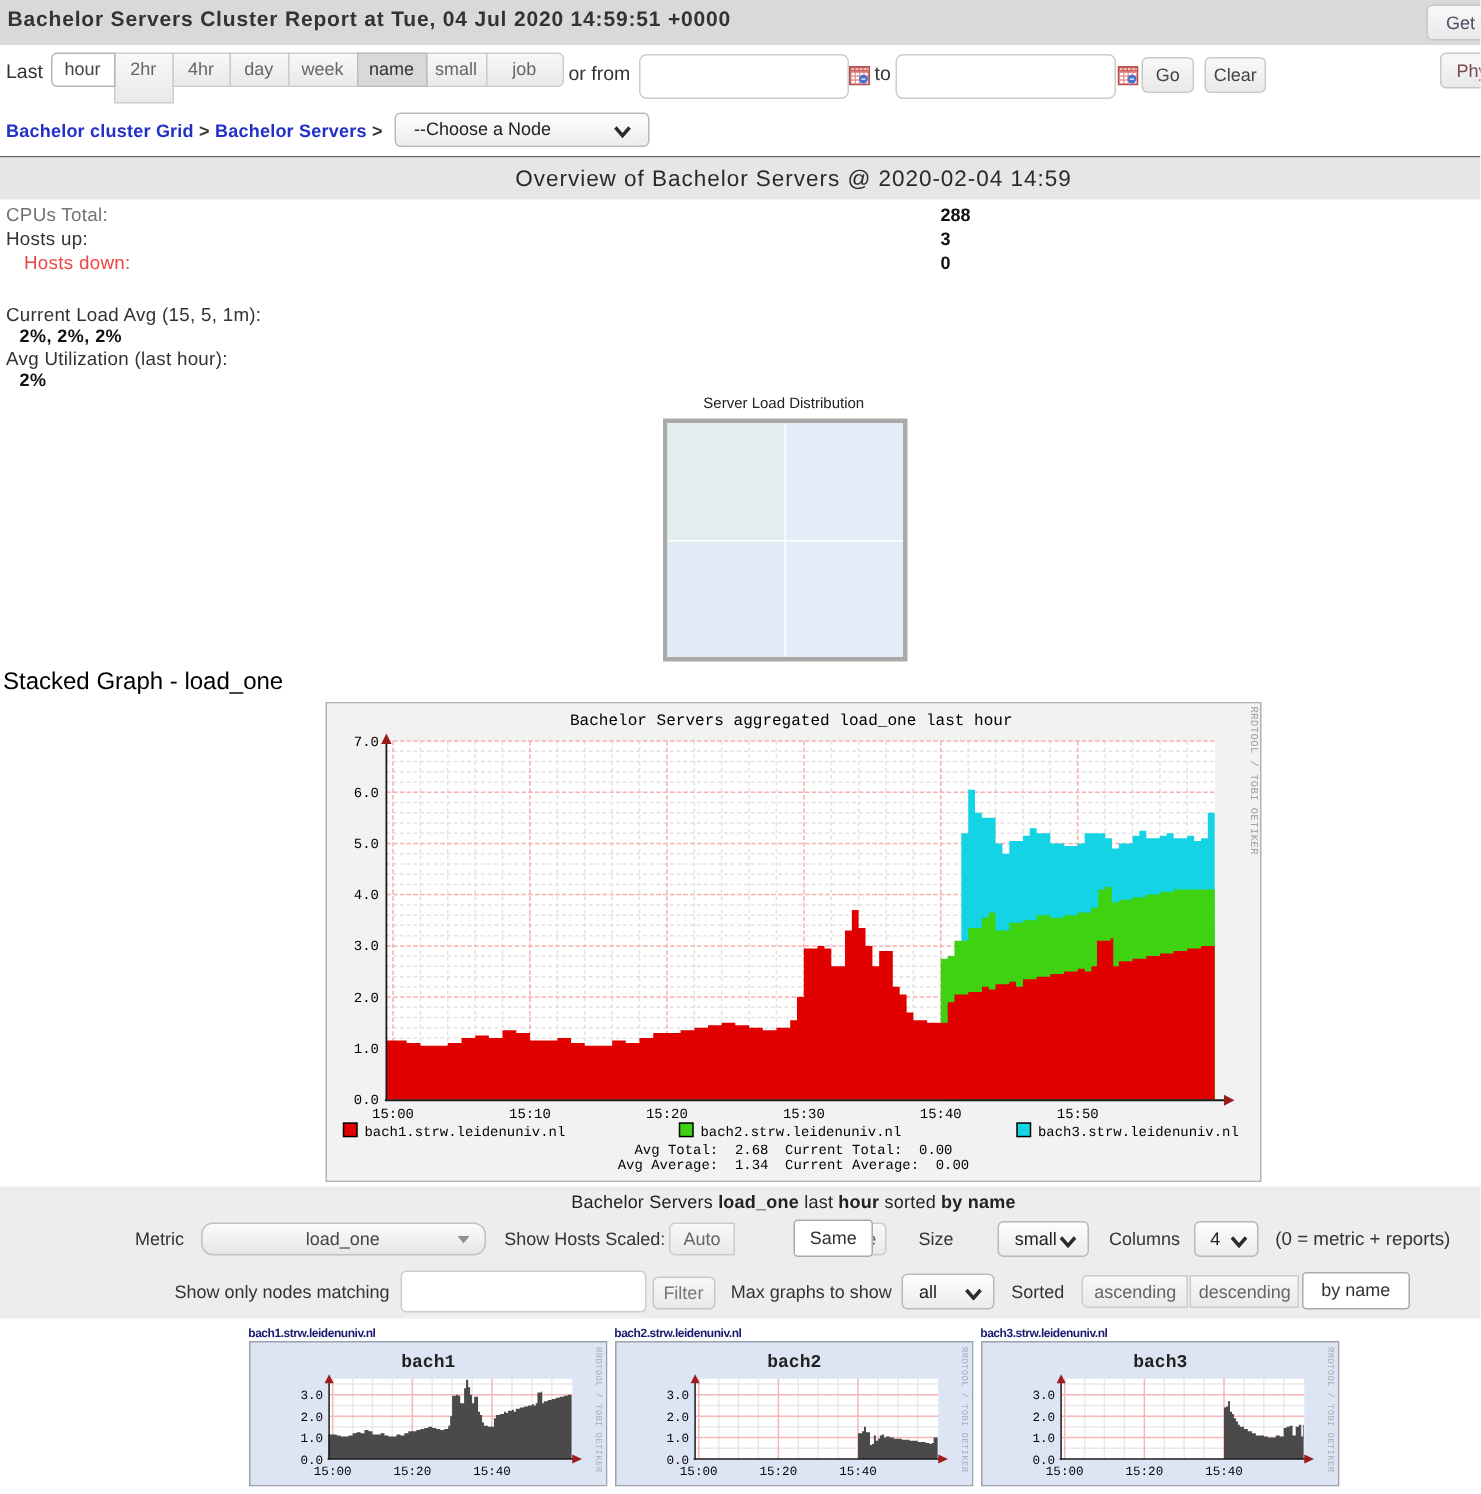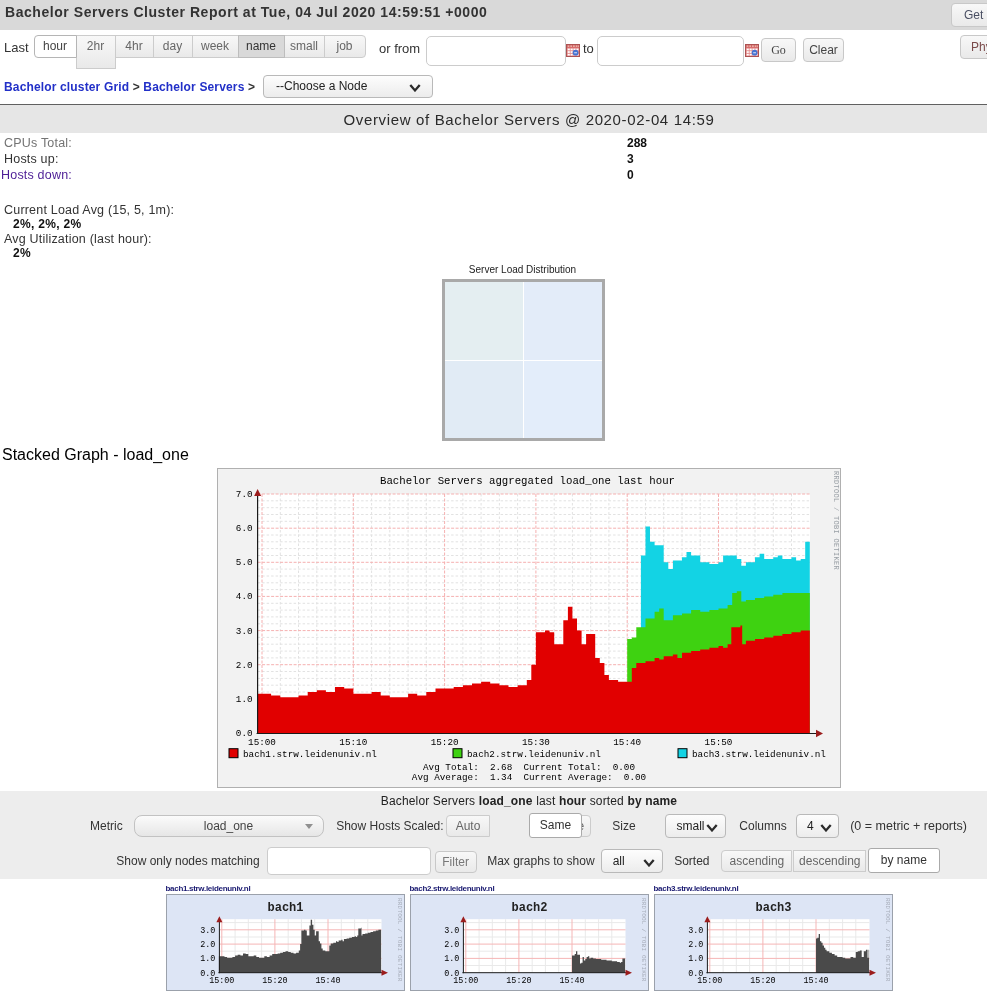--- a/index.html
+++ b/index.html
@@ -16,21 +16,21 @@
 <div class="abs" style="left:5px;top:4px;font-size:14px;font-weight:bold;color:#333;letter-spacing:0.55px;">Bachelor Servers Cluster Report at Tue, 04 Jul 2020 14:59:51 +0000</div>
 <div class="abs btn" style="left:951px;top:3px;width:110px;height:24px;line-height:22px;text-align:left;padding-left:12px;color:#4a4f63;">Get Fresh Data</div>
 <div class="abs" style="left:4px;top:40px;font-size:13px;color:#333;">Last</div>
 <div class="grpbtn" style="left:33.5px;top:35px;width:43px;height:23px;line-height:21px;border-radius:4px 0 0 4px;background:#fff;color:#444;border-color:#b5b5b5;z-index:2;">hour</div>
 <div class="grpbtn" style="left:75.5px;top:35px;width:40px;height:34px;line-height:21px;">2hr</div>
 <div class="grpbtn" style="left:114.5px;top:35px;width:39px;height:23px;line-height:21px;">4hr</div>
 <div class="grpbtn" style="left:152.5px;top:35px;width:40px;height:23px;line-height:21px;">day</div>
 <div class="grpbtn" style="left:191.5px;top:35px;width:47px;height:23px;line-height:21px;">week</div>
 <div class="grpbtn" style="left:237.5px;top:35px;width:47px;height:23px;line-height:21px;background:#d9d9d9;color:#333;border-color:#bdbdbd;z-index:2;">name</div>
 <div class="grpbtn" style="left:283.5px;top:35px;width:41px;height:23px;line-height:21px;">small</div>
-<div class="grpbtn" style="left:323.5px;top:35px;width:42px;height:23px;line-height:21px;border-radius:0 4px 4px 0;">job</div>
+<div class="grpbtn" style="left:323.5px;top:35px;width:52px;height:23px;line-height:21px;border-radius:0 4px 4px 0;">job</div>
 <div class="abs" style="left:379px;top:41px;font-size:13px;color:#333;">or from</div>
 <div class="abs" style="left:426px;top:36px;width:140px;height:30px;background:#fff;border:1px solid #ccc;border-radius:5px;"></div>
 <div class="abs" style="left:566px;top:44px;width:14px;height:13px;">
     <svg width="14" height="13" viewBox="0 0 14 13" style="display:block">
       <rect x="0.5" y="0.5" width="13" height="12" fill="#e48a8a" stroke="#ad5252"></rect>
       <rect x="1" y="1" width="12" height="2.6" fill="#cf5c5c"></rect>
       <g fill="#ffe" opacity="0.85">
         <rect x="1.6" y="1.6" width="1.8" height="1"></rect>
         <rect x="4.3" y="1.6" width="1.8" height="1"></rect>
         <rect x="7" y="1.6" width="1.8" height="1"></rect>
@@ -75,37 +75,37 @@
         <rect x="4.6" y="7.2" width="2.1" height="1.7"></rect>
         <rect x="1.7" y="9.8" width="2.1" height="1.7"></rect>
         <rect x="4.6" y="9.8" width="2.1" height="1.7"></rect>
         <rect x="7.5" y="9.8" width="2.1" height="1.7"></rect>
         <rect x="10.4" y="9.8" width="2.1" height="1.7"></rect>
       </g>
       <circle cx="9.6" cy="8.7" r="2.9" fill="#4673d2"></circle>
       <rect x="8.2" y="8.2" width="2.8" height="1.1" fill="#fff" opacity="0.75"></rect>
     </svg>
   </div>
-<div class="abs btn" style="left:761px;top:38px;width:35px;height:24px;line-height:22px;color:#444;font-family:Liberation Serif, serif;">Go</div>
+<div class="abs btn" style="left:761px;top:38px;width:35px;height:24px;line-height:22px;color:#444;">Go</div>
 <div class="abs btn" style="left:803px;top:38px;width:41px;height:24px;line-height:22px;color:#444;">Clear</div>
 <div class="abs btn" style="left:960px;top:35px;width:110px;height:24px;line-height:22px;text-align:left;padding-left:10px;color:#7a4a4a;">Physical View</div>
 <div class="abs" style="left:4px;top:80px;font-size:12px;font-weight:bold;color:#333;letter-spacing:0.15px;"><span style="color:#2230c8;">Bachelor cluster Grid</span> &gt; <span style="color:#2230c8;">Bachelor Servers</span> &gt;</div>
 <div class="sel" style="left:263px;top:75px;width:170px;height:23px;font-size:12px;line-height:21px;padding-left:12px;">--Choose a Node<span style="position:absolute;right:11px;top:8px;">
       <svg width="12" height="8" viewBox="0 0 12 8" style="display:block">
         <path d="M1.3,1 L6,6.4 L10.7,1" stroke="#2b2b2b" stroke-width="2.3" fill="none"></path>
       </svg>
     </span></div>
 <div class="abs" style="left:0;top:104px;width:987px;height:1px;background:#606060;"></div>
 <div class="abs" style="left:0;top:105px;width:987px;height:28px;background:#e6e6e6;"></div>
 <div class="abs" style="left:71px;top:111px;width:916px;text-align:center;font-size:15px;color:#2a2a2a;letter-spacing:0.65px;">Overview of Bachelor Servers @ 2020-02-04 14:59</div>
 <div class="abs" style="left:4px;top:136.2px;font-size:12.5px;letter-spacing:0.2px;color:#737373;">CPUs Total:</div>
 <div class="abs" style="left:627px;top:136.2px;font-size:12px;font-weight:bold;color:#111;">288</div>
 <div class="abs" style="left:4px;top:151.6px;font-size:12.5px;letter-spacing:0.2px;color:#333;">Hosts up:</div>
 <div class="abs" style="left:627px;top:151.6px;font-size:12px;font-weight:bold;color:#111;">3</div>
-<div class="abs" style="left:1px;top:167.8px;font-size:12.5px;letter-spacing:0.2px;color:#4c1d95;">Hosts down:</div>
+<div class="abs" style="left:16px;top:167.8px;font-size:12.5px;letter-spacing:0.2px;color:#ef4444;">Hosts down:</div>
 <div class="abs" style="left:627px;top:167.8px;font-size:12px;font-weight:bold;color:#111;">0</div>
 <div class="abs" style="left:4px;top:202.8px;font-size:12.5px;letter-spacing:0.2px;color:#333;">Current Load Avg (15, 5, 1m):</div>
 <div class="abs" style="left:13px;top:216.8px;font-size:12px;letter-spacing:0.3px;font-weight:bold;color:#111;">2%, 2%, 2%</div>
 <div class="abs" style="left:4px;top:231.6px;font-size:12.5px;letter-spacing:0.2px;color:#333;">Avg Utilization (last hour):</div>
 <div class="abs" style="left:13px;top:245.6px;font-size:12px;letter-spacing:0.3px;font-weight:bold;color:#111;">2%</div>
 <div class="abs" style="left:400px;top:264px;width:245px;text-align:center;font-size:10px;color:#222;">Server Load Distribution</div>
 <div class="abs" style="left:442px;top:279px;width:163px;height:162px;border:3px solid #a9a9a9;background:#fff;">
     <div style="position:absolute;left:0;top:0;width:78px;height:78px;background:#e4eef1;"></div>
     <div style="position:absolute;left:79px;top:0;width:78px;height:78px;background:#e3ecf9;"></div>
     <div style="position:absolute;left:0;top:79px;width:78px;height:77px;background:#e1ebf5;"></div>

